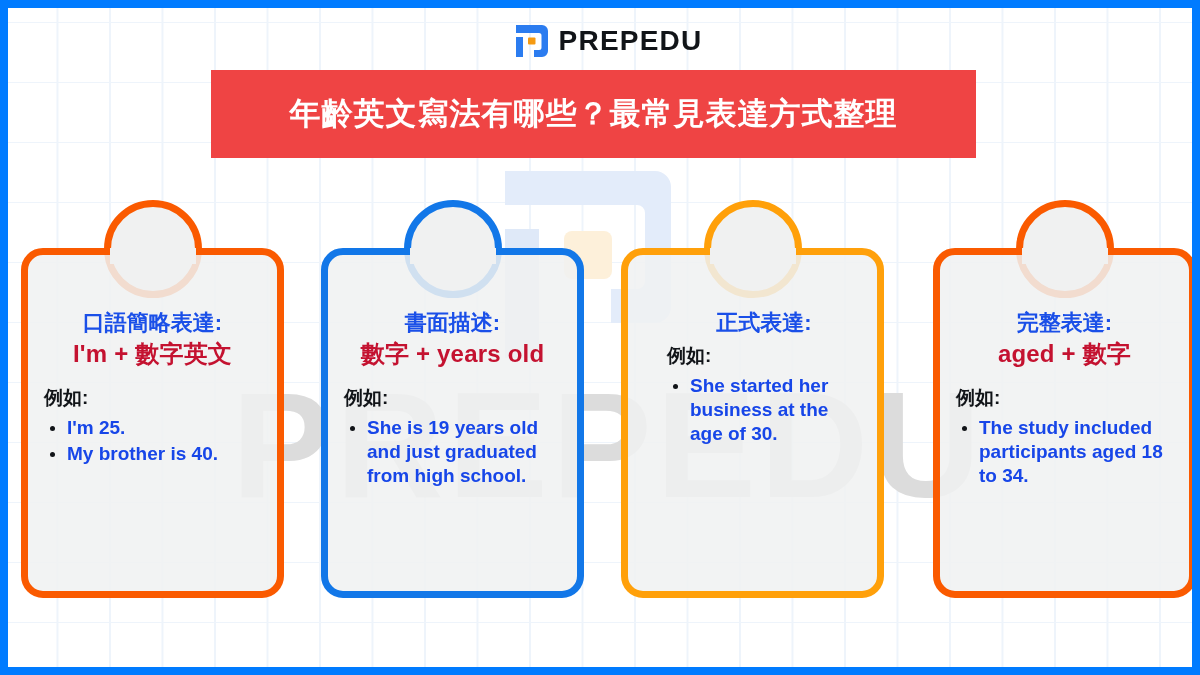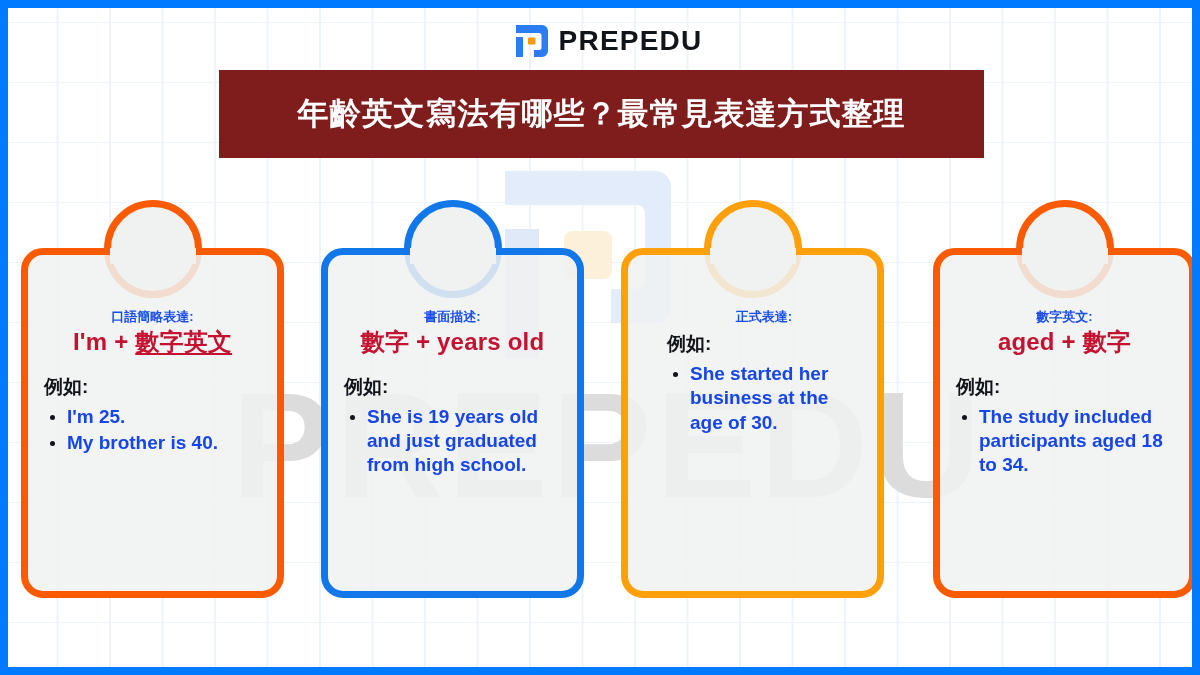--- a/index.html
+++ b/index.html
@@ -158,35 +158,35 @@
     transform: translateX(-50%);
     width: 86px;
     height: 16px;
     background: #f0f1f1;
     z-index: 3;
   }
 
   .card-head {
     margin-top: 54px;
     text-align: center;
-    font-size: 13px;
+    font-size: 22px;
     font-weight: 700;
     color: #1a4fe8;
     line-height: 1.25;
   }
   .card-formula {
     margin-top: 2px;
     text-align: center;
     font-size: 24px;
     font-weight: 800;
     color: #c41230;
     line-height: 1.22;
     letter-spacing: 0.2px;
   }
-  .card-formula .u { text-decoration: underline; text-underline-offset: 3px; }
+  .card-formula .u { text-underline-offset: 3px; }
 
   .eg-label {
     margin-top: 17px;
     font-size: 19px;
     font-weight: 700;
     color: #111418;
     text-align: left;
     padding-left: 3px;
   }
   .card-wrap.c2 .eg-label { margin-top: 6px; }
@@ -227,21 +227,21 @@
 
   <div class="brand">
     <svg class="brand-mark" viewBox="0 0 36 34">
       <path d="M2 1 h26 a6 6 0 0 1 6 6 v20 a6 6 0 0 1 -6 6 h-8 v-7 h5 a2.5 2.5 0 0 0 2.5 -2.5 v-12 a2.5 2.5 0 0 0 -2.5 -2.5 h-23 z" fill="#2b7cf0"></path>
       <rect x="2" y="13" width="7" height="20" fill="#2b7cf0"></rect>
       <rect x="14" y="13.5" width="7.5" height="7" rx="1" fill="#f59a11"></rect>
     </svg>
     <span class="brand-text">PREPEDU</span>
   </div>
 
-  <div class="title-banner" style="background: #7f1d1d; margin-left: 8px;">
+  <div class="title-banner" style="background: #ef4444;">
     <span class="title-text">年齡英文寫法有哪些？最常見表達方式整理</span>
   </div>
 
   <div class="cards">
 
     <div class="card-wrap c0 o-orange" id="card-0">
       <div class="card-tab" style="border-color: rgb(250, 90, 0);"></div>
       <div class="card-body" style="border-color: rgb(250, 90, 0);">
         <div class="card-head">口語簡略表達:</div>
         <div class="card-formula">
@@ -279,21 +279,21 @@
         <ul class="eg-list">
             <li>She started her business at the age of 30.</li>
           </ul>
       </div>
       <div class="tab-mask"></div>
     </div>
 
     <div class="card-wrap c3 o-orange" id="card-3">
       <div class="card-tab" style="border-color: rgb(250, 90, 0);"></div>
       <div class="card-body" style="border-color: rgb(250, 90, 0);">
-        <div class="card-head">數字英文:</div>
+        <div class="card-head">完整表達:</div>
         <div class="card-formula">
           <span>aged + 數字</span><span class="u"></span>
         </div>
         <div class="eg-label">例如:</div>
         <ul class="eg-list">
             <li>The study included participants aged 18 to 34.</li>
           </ul>
       </div>
       <div class="tab-mask"></div>
     </div>

